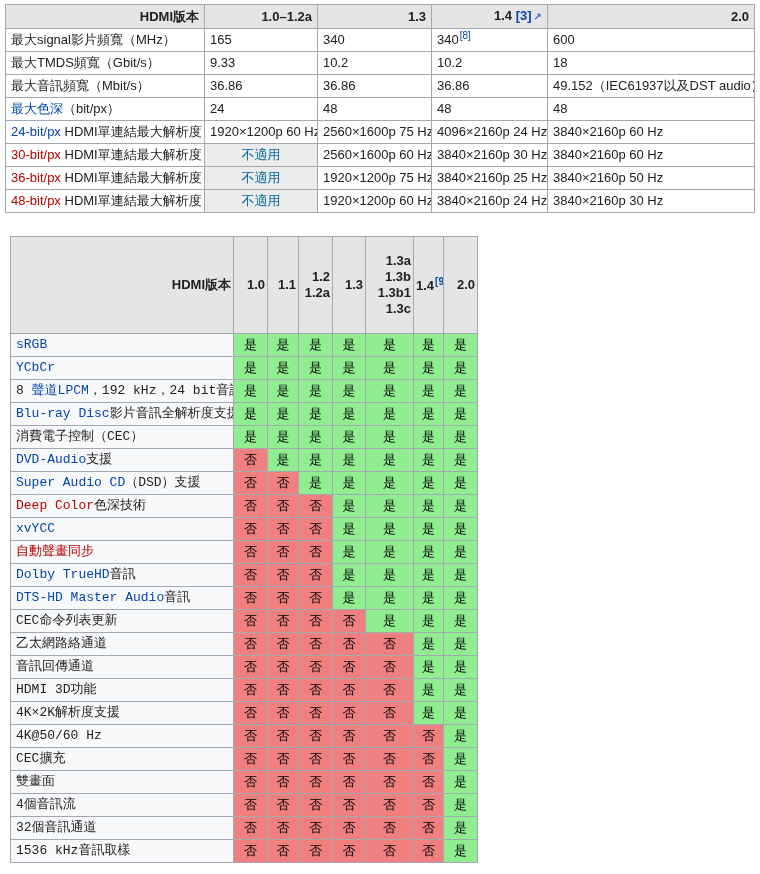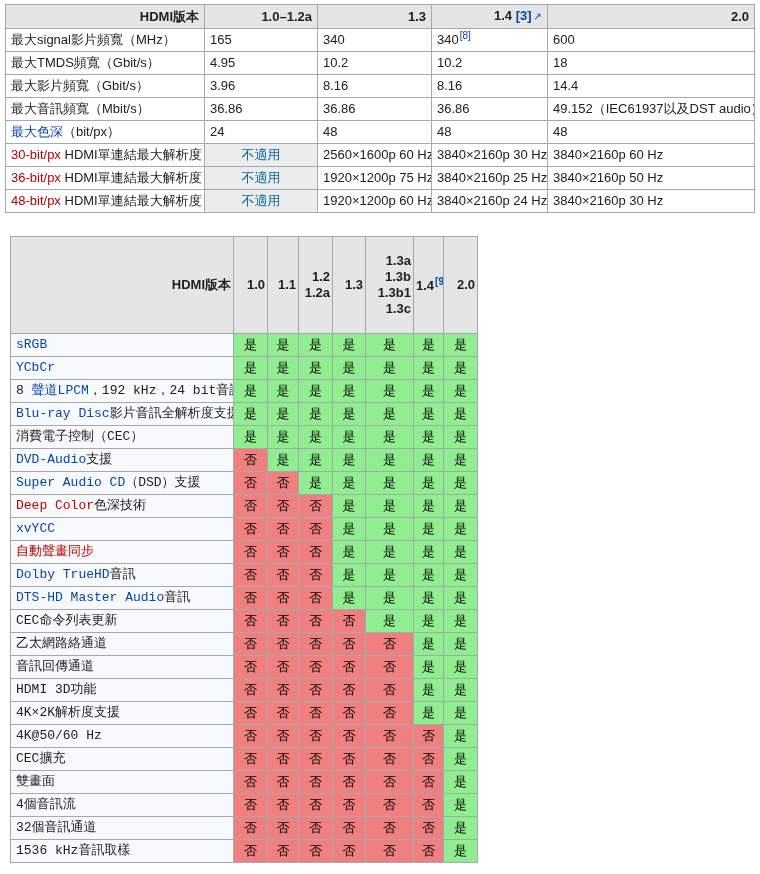--- a/index.html
+++ b/index.html
@@ -56,45 +56,45 @@
     <tbody>
       <tr>
         <td><span>最大signal影片頻寬（MHz）</span></td>
         <td><span>165</span></td>
         <td><span>340</span></td>
         <td><span>340</span><span class="sup lnk-b">[8]</span></td>
         <td><span>600</span></td>
       </tr>
       <tr>
         <td><span>最大TMDS頻寬（Gbit/s）</span></td>
-        <td><span>4.95</span></td>
+        <td><span>9.33</span></td>
         <td><span>10.2</span></td>
         <td><span>10.2</span></td>
         <td><span>18</span></td>
-      </tr>
-      <tr>
-        <td><span>最大影片頻寬（Gbit/s）</span></td>
-        <td><span>3.96</span></td>
-        <td><span>8.16</span></td>
-        <td><span>8.16</span></td>
-        <td><span>14.4</span></td>
       </tr>
       <tr>
         <td><span>最大音訊頻寬（Mbit/s）</span></td>
         <td><span>36.86</span></td>
         <td><span>36.86</span></td>
         <td><span>36.86</span></td>
         <td><span>49.152（IEC61937以及DST audio）</span></td>
       </tr>
       <tr>
         <td><span class="lnk-b">最大色深</span><span>（bit/px）</span></td>
         <td><span>24</span></td>
         <td><span>48</span></td>
         <td><span>48</span></td>
         <td><span>48</span></td>
+      </tr>
+      <tr>
+        <td><span class="lnk-b">24-bit/px</span><span> HDMI單連結最大解析度</span></td>
+        <td><span>1920×1200p 60 Hz</span></td>
+        <td><span>2560×1600p 75 Hz</span></td>
+        <td><span>4096×2160p 24 Hz</span></td>
+        <td><span>3840×2160p 60 Hz</span></td>
       </tr>
       <tr>
         <td><span class="lnk-r">30-bit/px</span><span> HDMI單連結最大解析度</span></td>
         <td class="na">不適用</td>
         <td><span>2560×1600p 60 Hz</span></td>
         <td><span>3840×2160p 30 Hz</span></td>
         <td><span>3840×2160p 60 Hz</span></td>
       </tr>
       <tr>
         <td><span class="lnk-r">36-bit/px</span><span> HDMI單連結最大解析度</span></td>

